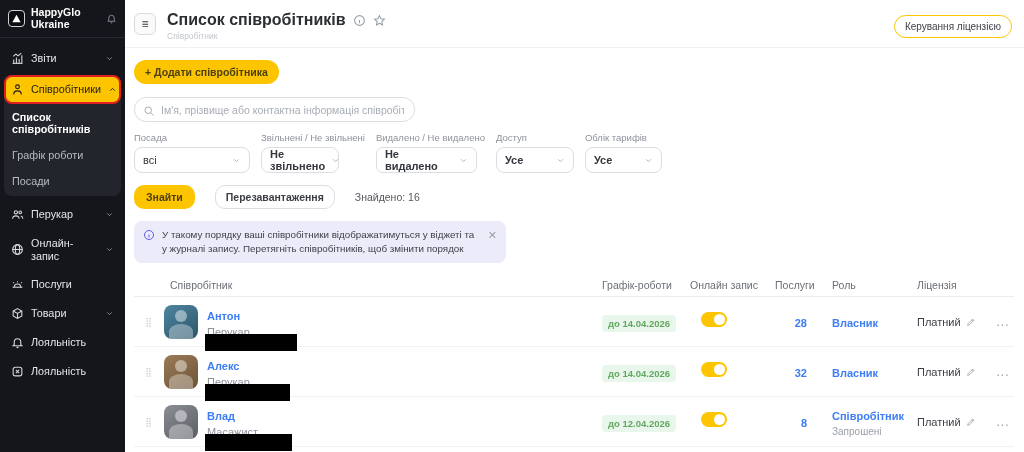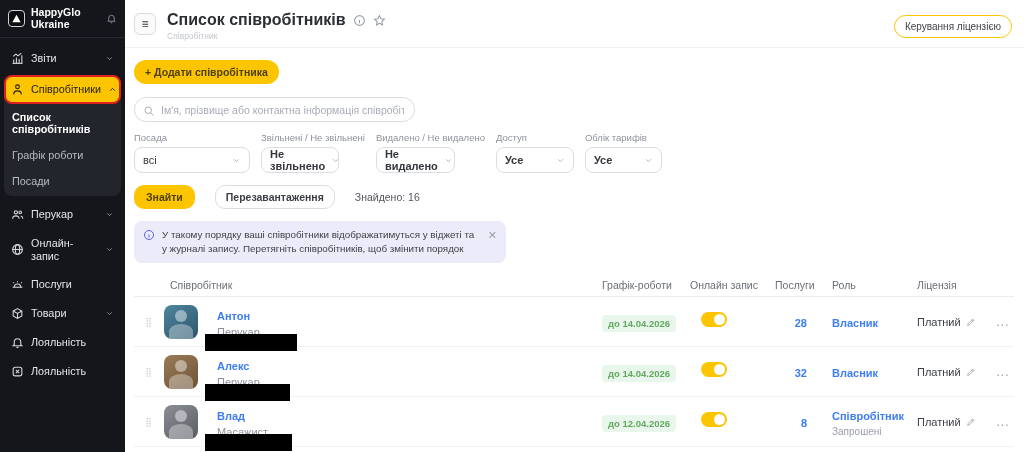--- a/index.html
+++ b/index.html
@@ -39,42 +39,42 @@
   .searchwrap { margin-top:13px; position:relative; width:281px; }
   .searchwrap input { width:100%; height:25px; border:1px solid #dadde2; border-radius:12px; padding:0 10px 0 26px; font-size:10.5px; color:#333; font-family:inherit; outline:none; }
   .searchwrap input::placeholder { color:#a8adb5; }
   .search-ic { position:absolute; left:9px; top:6px; color:#a8adb5; }
 
   .filters { display:flex; gap:11px; margin-top:10px; }
   .filter .flabel { font-size:9.5px; color:#8d929b; margin-bottom:4px; }
   .fselect { border:1px solid #dadde2; border-radius:8px; height:26px; display:flex; align-items:center; padding:0 8px; font-size:11px; font-weight:600; color:#33363c; cursor:pointer; background:#fff; }
   .fselect .fval { flex:1; }
   .fselect .chev { color:#a8adb5; margin-left:6px; display:flex; }
-  .f-posada { width:116px; } .f-fired { width:78px; } .f-deleted { width:79px; } .f-access { width:78px; } .f-tariff { width:77px; }
+  .f-posada { width:116px; } .f-fired { width:78px; } .f-deleted { width:101px;border-radius:7px; } .f-access { width:78px; } .f-tariff { width:77px; }
   .f-posada .fval { font-weight:400; }
 
   .actions { display:flex; align-items:center; gap:20px; margin-top:12px; }
   .find-btn { background:#fdc500; border:none; border-radius:10px; height:24px; padding:0 12px; font-size:10.5px; font-weight:600; color:#4c3f10; cursor:pointer; font-family:inherit; }
   .reload-btn { background:#fff; border:1px solid #dadde2; border-radius:10px; height:24px; padding:0 10px; font-size:10.5px; font-weight:600; color:#3a3d43; cursor:pointer; font-family:inherit; }
   .found { font-size:10.5px; color:#55585e; }
 
   .banner { margin-top:12px; width:372px; background:#ecebfa; border-radius:8px; padding:7px 9px; display:flex; gap:7px; align-items:flex-start; }
   .banner .bic { color:#5a60e8; flex:none; margin-top:1px; display:flex; }
   .banner .btxt { font-size:9.8px; color:#3c3f47; line-height:1.45; flex:1; }
   .banner .bclose { color:#9aa0a8; font-size:11px; cursor:pointer; flex:none; margin-top:1px; }
 
   
   .table { margin-top:10px; }
   .trow, .thead { display:grid; grid-template-columns:28px 434px 88px 85px 52px 90px 80px 24px; align-items:center; }
   .thead { height:24px; font-size:10.5px; color:#6b6f76; border-bottom:1px solid #ededf0; }
   .th-emp { padding-left:8px; }
   .th { padding-left:6px; }
   .trow { height:50px; border-bottom:1px solid #f2f2f4; position:relative; }
   .handle { color:#c3c7cd; font-size:9px; text-align:center; cursor:grab; letter-spacing:-1px; }
-  .emp { display:flex; align-items:center; gap:19px; padding-left:2px; position:relative; }
+  .emp { display:flex; align-items:center; gap:9px; padding-left:2px; position:relative; }
   .avatar { width:34px; height:34px; border-radius:8px; position:relative; overflow:hidden; flex:none; }
   .avatar::before { content:""; position:absolute; width:12px; height:12px; border-radius:50%; background:rgba(255,255,255,.45); left:11px; top:5px; }
   .avatar::after { content:""; position:absolute; width:24px; height:16px; border-radius:50% 50% 0 0; background:rgba(255,255,255,.35); left:5px; top:19px; }
   .av1 { background:linear-gradient(145deg,#4e86a0,#2c5568); }
   .av2 { background:linear-gradient(145deg,#9a7b57,#6d5336); }
   .av3 { background:linear-gradient(145deg,#8b8e95,#5a5d64); }
   .emp-name { color:#3d7df5; font-size:11px; font-weight:600; text-decoration:none; cursor:pointer; }
   .emp-pos { color:#8d929b; font-size:11px; margin-top:2px; }
   .redact { position:absolute; left:43px; top:29px; width:92px; height:17px; background:#000; }
   .redact.r2 { width:85px; } .redact.r3 { width:87px; }

